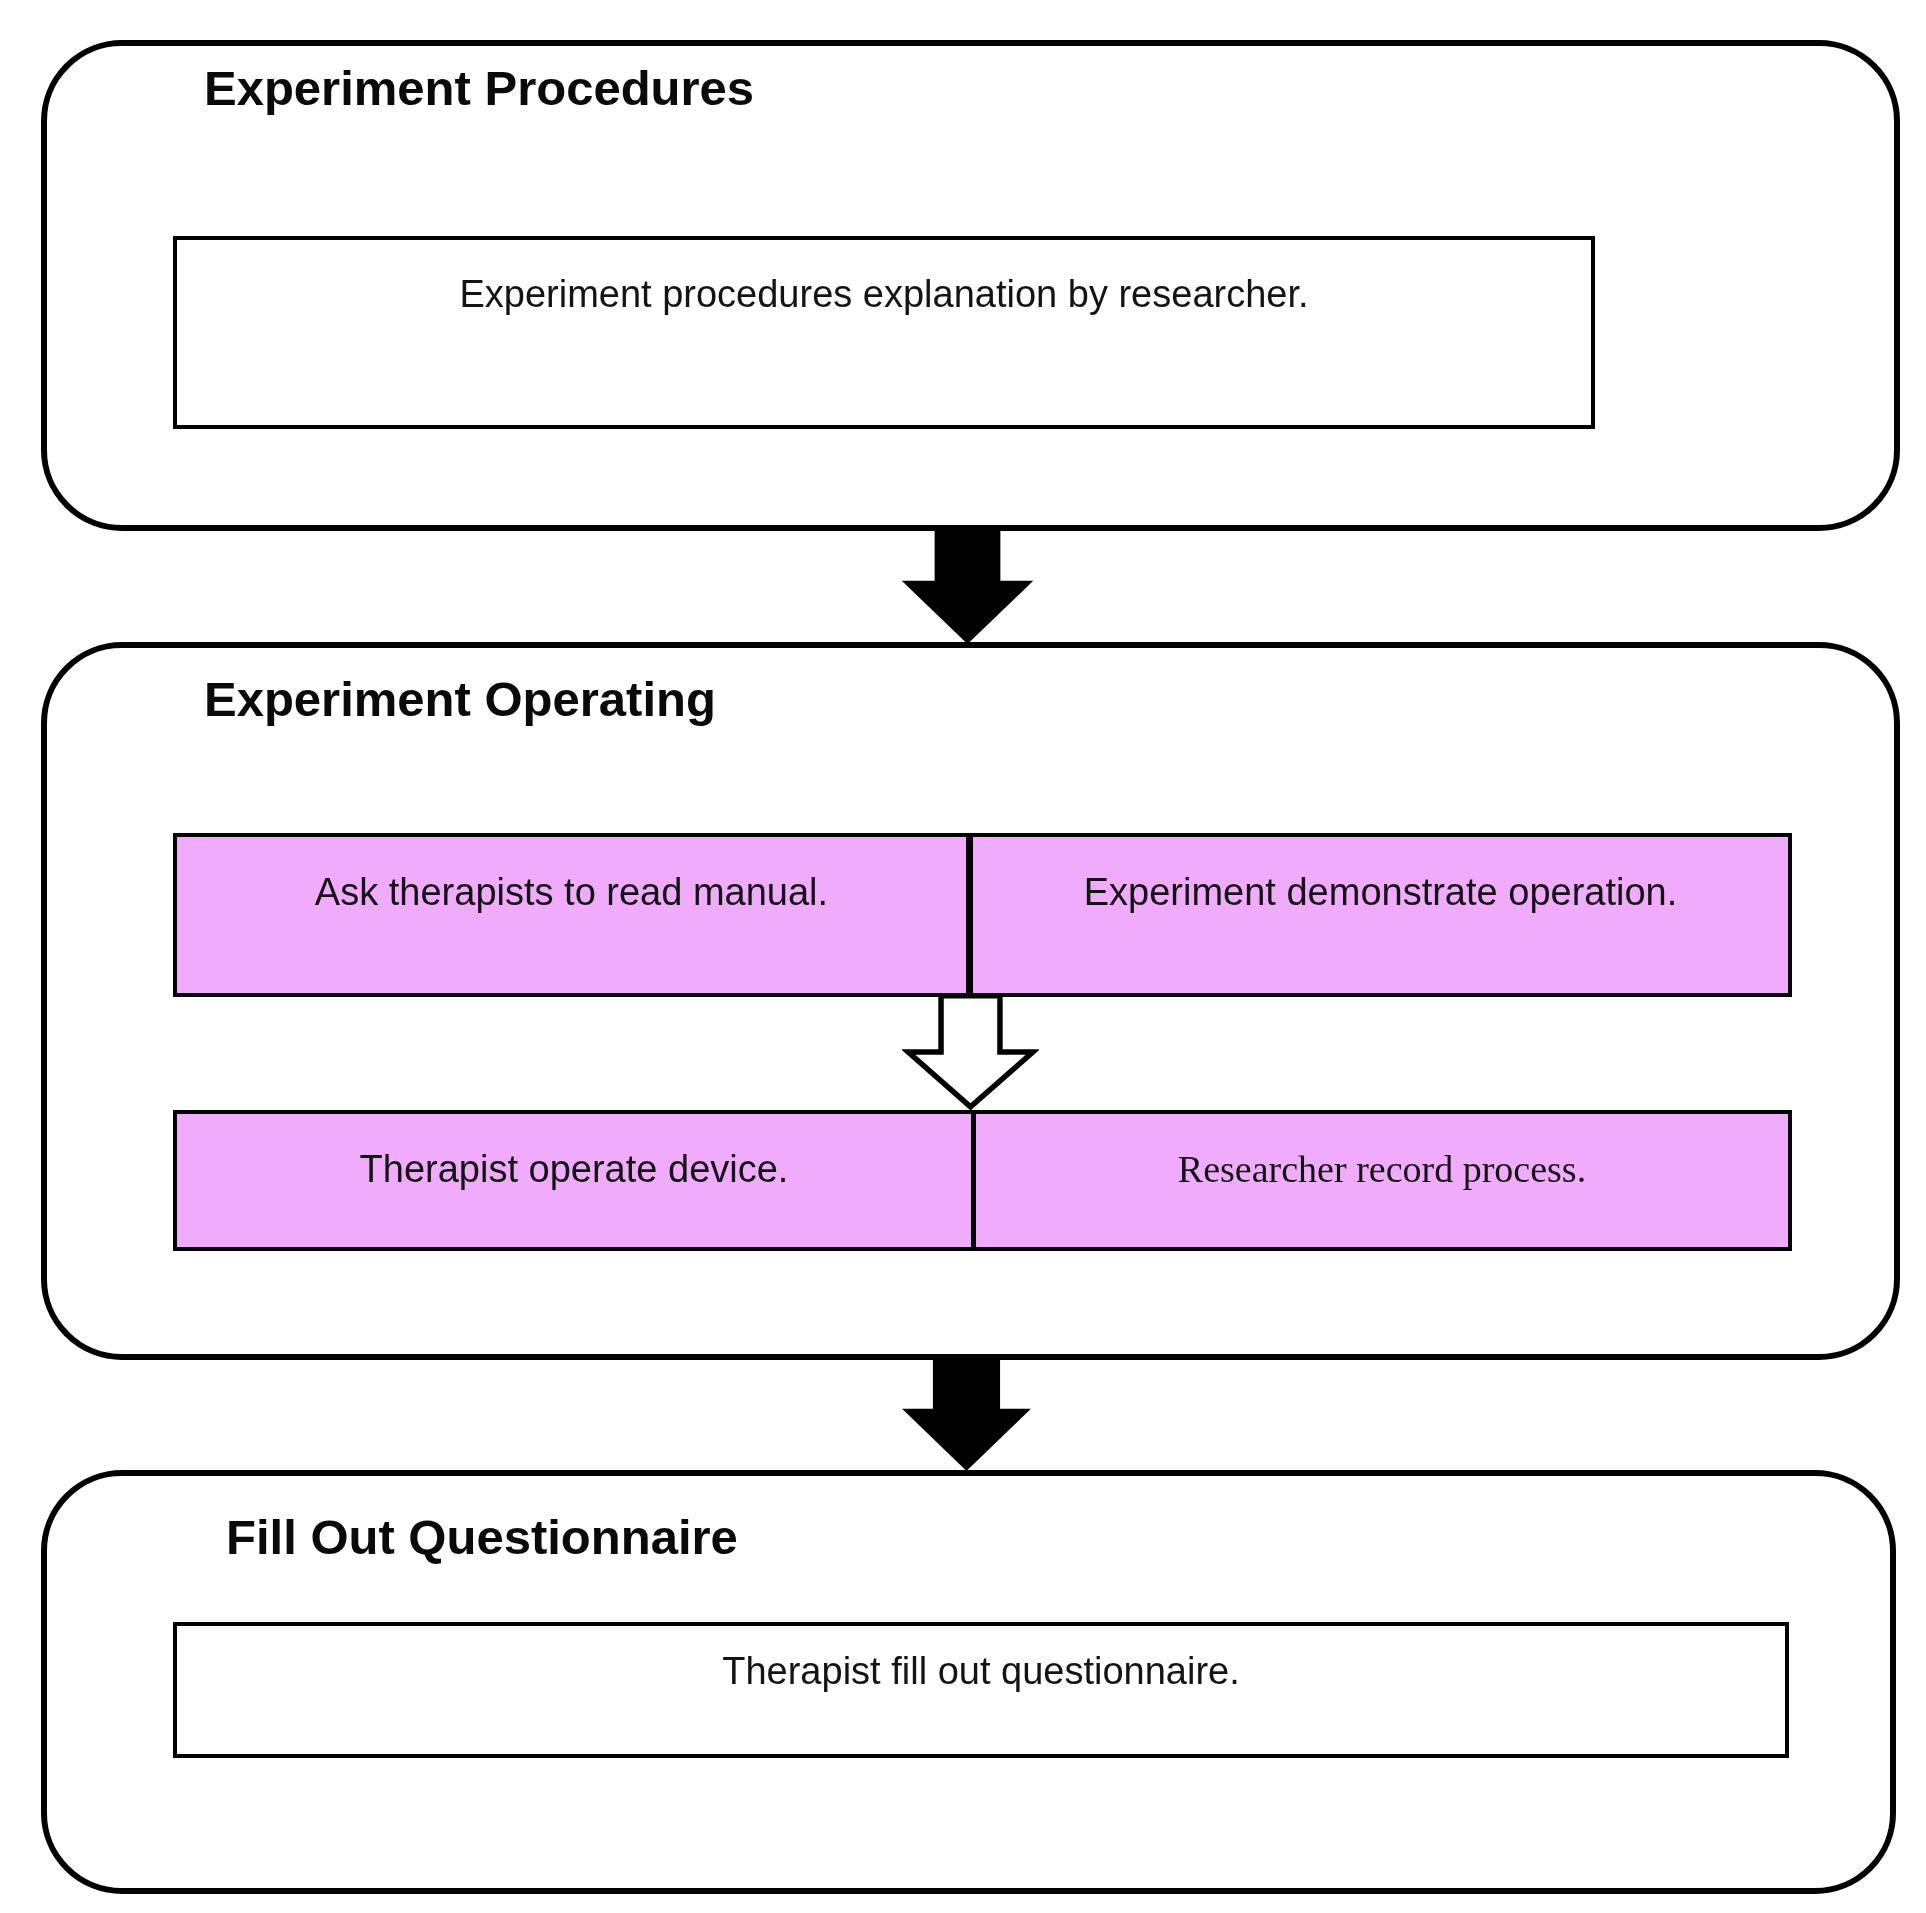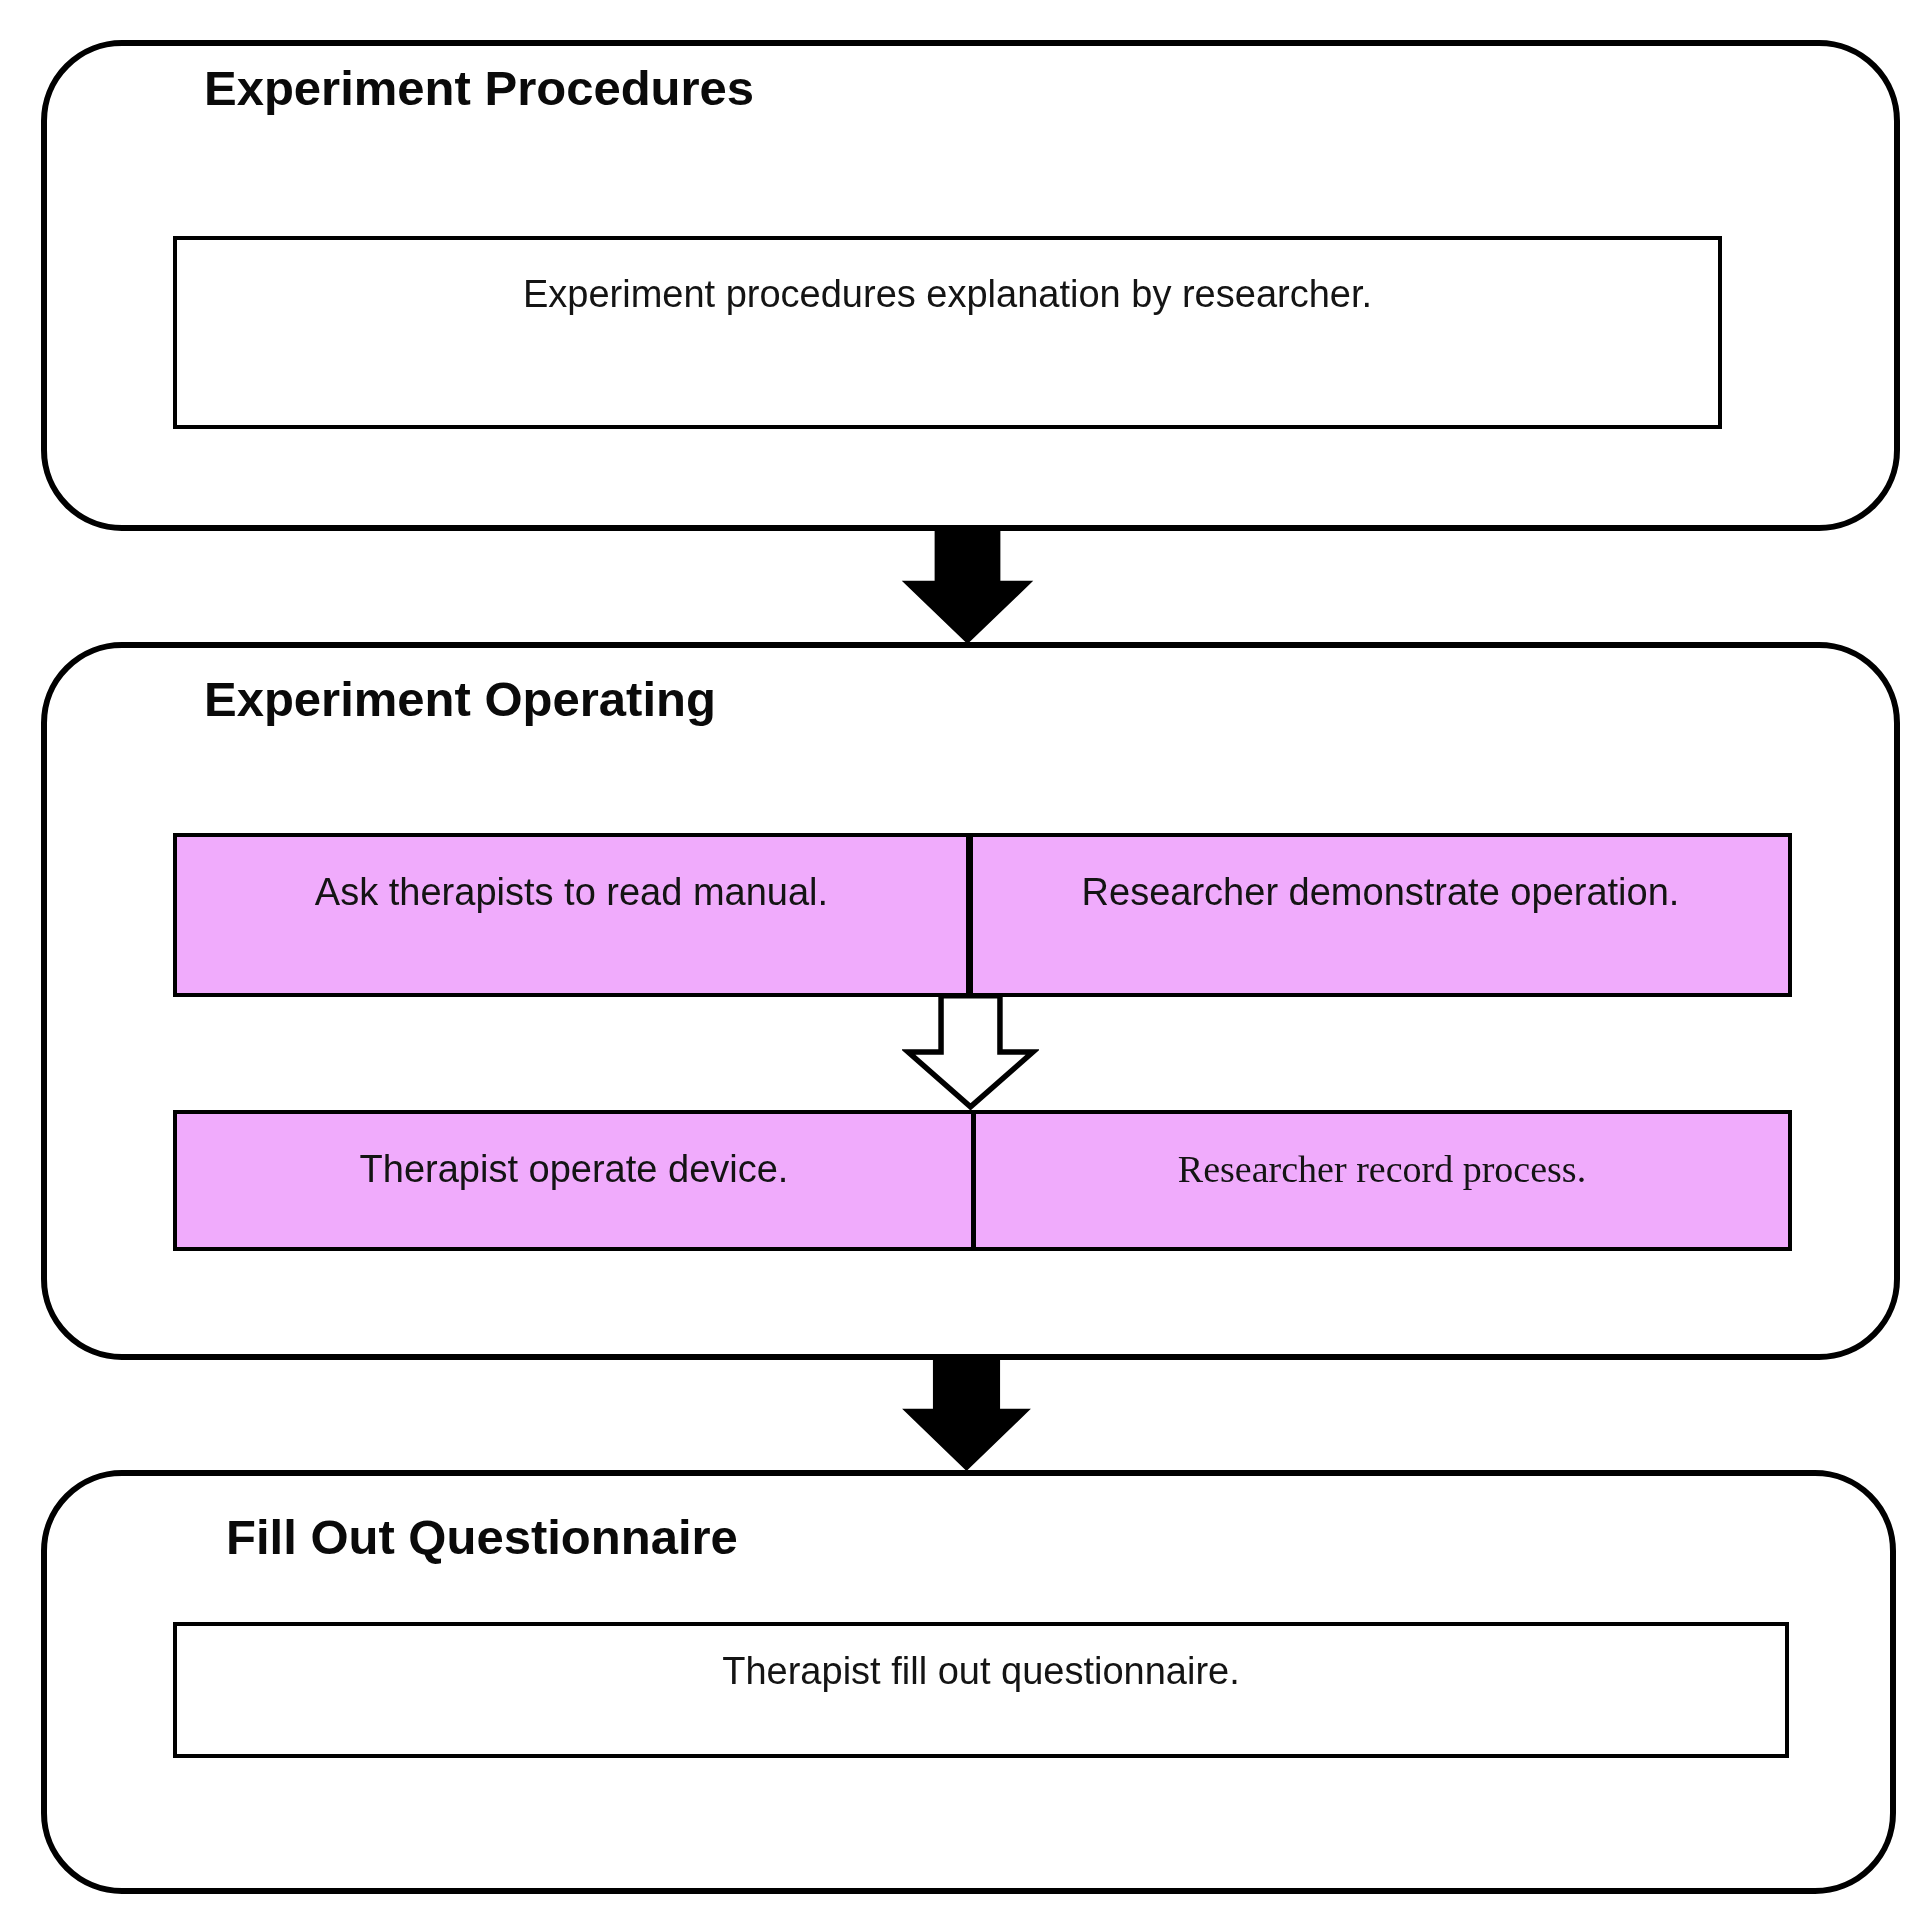--- a/index.html
+++ b/index.html
@@ -35,21 +35,21 @@
     white-space:nowrap;
   }
   .title-procedures{left:204px;top:62px;}
   .title-operating{left:204px;top:673px;}
   .title-questionnaire{left:226px;top:1479px;margin-top:32px;}
 
   
   .stepbox{
     position:absolute;
     left:173px;
-    width:1549px;
+    width:1422px;
     border:4.8px solid #000;
     box-sizing:border-box;
     background:#ffffff;
     display:flex;
     justify-content:center;
     align-items:flex-start;
   }
   .stepbox-procedures{top:236px;height:193px;padding-top:31.5px;}
   .stepbox-questionnaire{top:1622px;height:136px;width:1616px;padding-top:23px;}
 
@@ -109,21 +109,21 @@
   </div>
 
   <div class="panel panel-operating"></div>
   <div class="panel-title title-operating">Experiment Operating</div>
 
   <div class="row row-1">
     <div class="cell cell-left">
       <span class="steptext">Ask therapists to read manual.</span>
     </div>
     <div class="cell cell-right">
-      <span class="steptext">Researcher demonstrate operation.</span>
+      <span class="steptext">Experiment demonstrate operation.</span>
     </div>
   </div>
 
   <div class="arrow arrow-mid">
     <svg viewBox="0 0 200 172" preserveAspectRatio="none">
       <polygon points="57,4 143,4 143,86 191,86 100,166 9,86 57,86" fill="#ffffff" stroke="#000000" stroke-width="8" stroke-linejoin="miter"></polygon>
     </svg>
   </div>
 
   <div class="row row-2">

